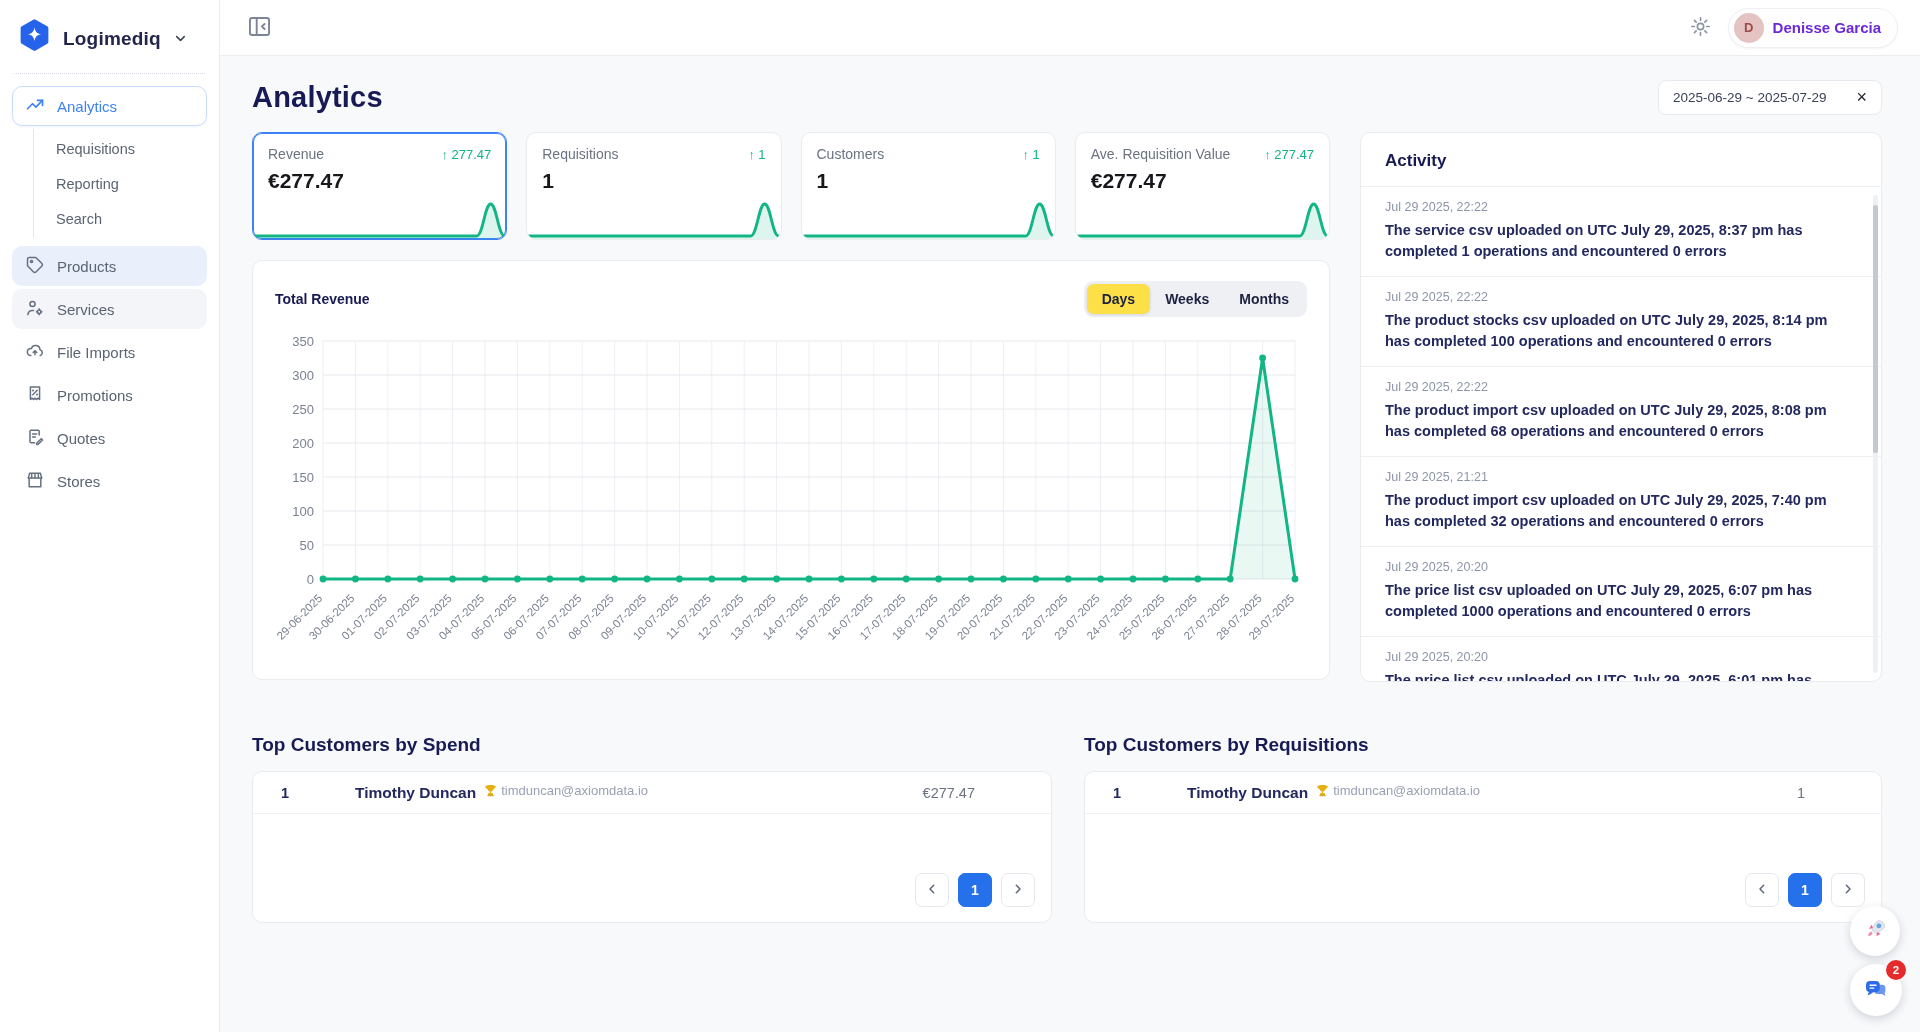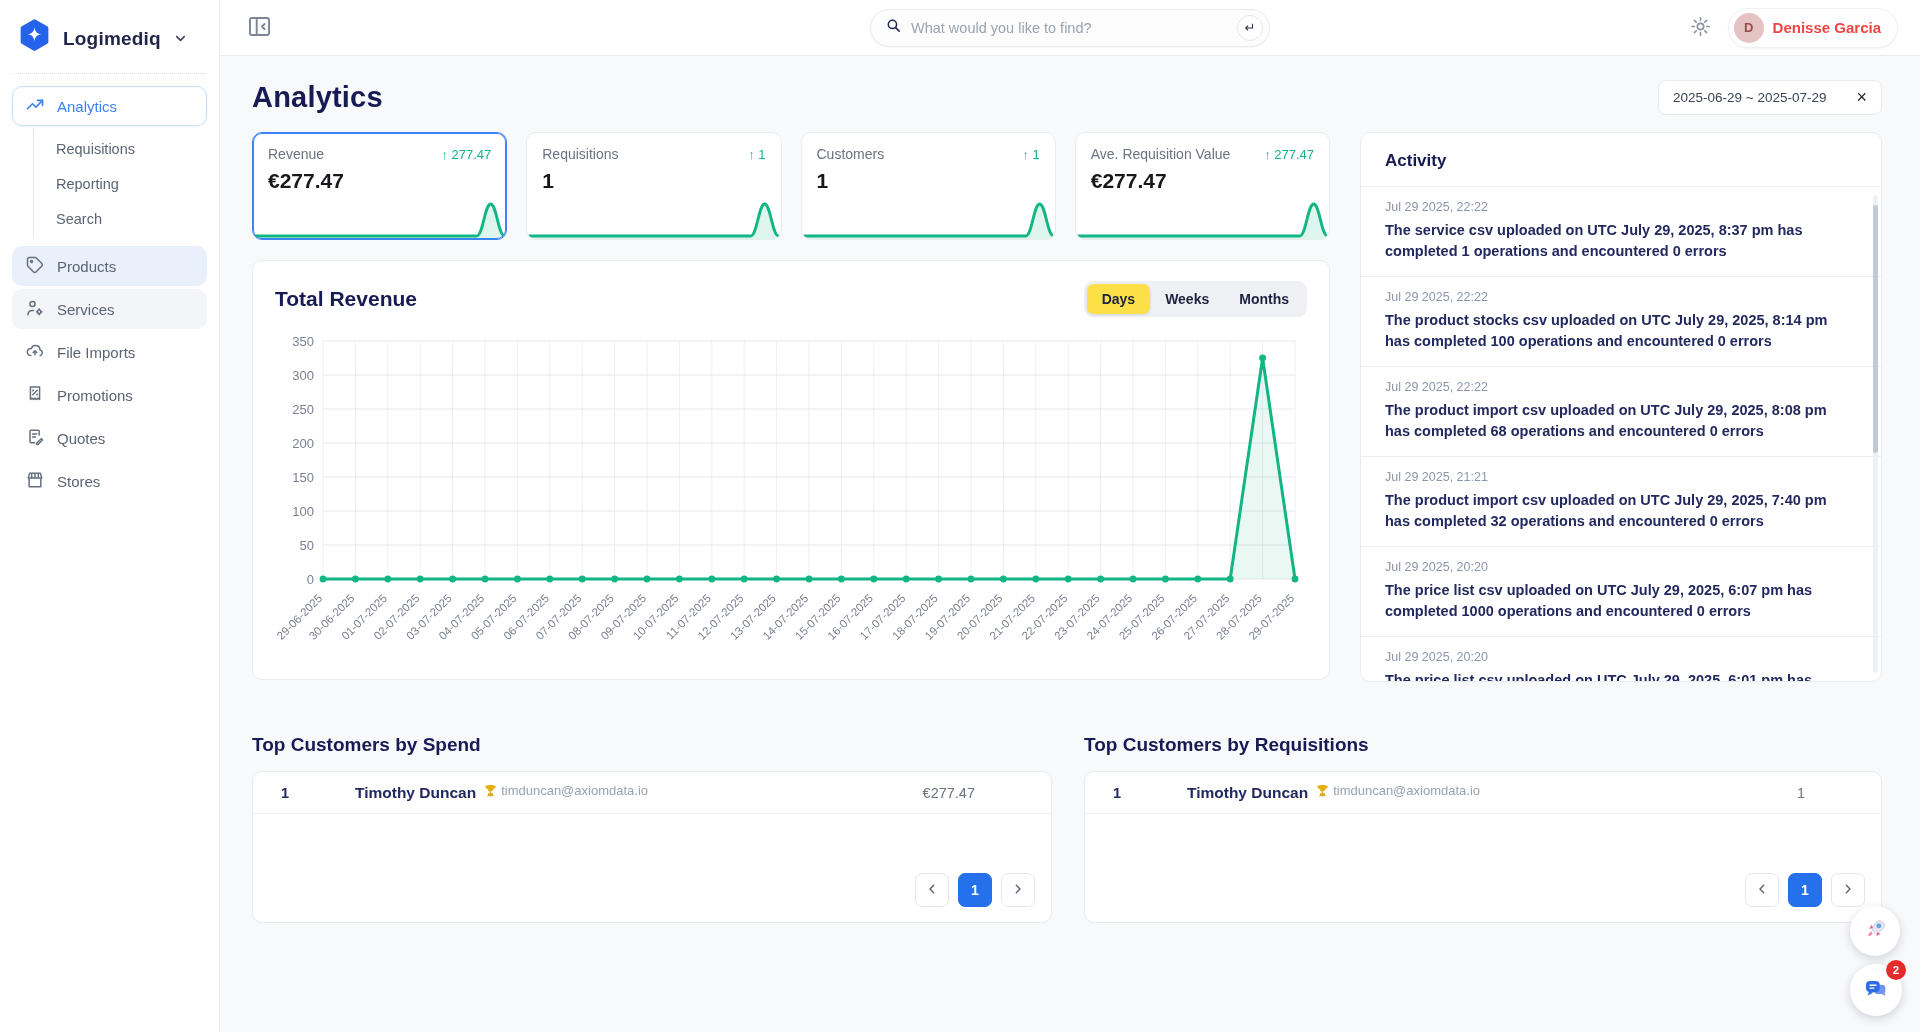--- a/index.html
+++ b/index.html
@@ -34,21 +34,21 @@
                      font-family:"Liberation Sans", sans-serif; margin-left:9px; }
   .searchbox input::placeholder { color:#9aa3b2; }
   .enter-btn { width:26px; height:26px; border-radius:50%; border:1px solid #e2e6ec; background:#fff; color:#2a3150;
                font-size:13px; line-height:1; cursor:pointer; }
   .top-right { margin-left:auto; display:flex; align-items:center; gap:16px; }
   .gear-btn { background:none; border:none; cursor:pointer; display:flex; }
   .user-pill { display:flex; align-items:center; gap:9px; border:1px solid #eef0f3; background:#fefefe;
                border-radius:999px; padding:4px 16px 4px 5px; cursor:pointer; box-shadow:0 1px 2px rgba(20,30,60,.04); }
   .avatar { width:30px; height:30px; border-radius:50%; background:#e5c3c3; color:#9c4a4a; font-weight:700;
             font-size:13px; display:flex; align-items:center; justify-content:center; }
-  .user-name { font-size:15px; font-weight:700; color:#ef4444; }
+  .user-name { font-size:15px; font-weight:700; color:#6d28d9; }
 
   
   .content { flex:1; background:#f8f9fb; padding:24px 38px 0 32px; position:relative; }
   .content-head { display:flex; align-items:center; justify-content:space-between; margin-bottom:17px; }
   .page-title { font-size:29px; font-weight:800; color:#171a53; letter-spacing:.2px; }
   .date-chip { display:flex; align-items:center; background:#fff; border:1px solid #e7eaef; border-radius:8px;
                padding:9px 14px; font-size:13.5px; color:#3c4257; cursor:pointer; }
   .date-chip .close-x { margin-left:30px; font-size:18px; line-height:13px; color:#20242e; background:none; border:none; cursor:pointer; }
 
   .mid { display:flex; gap:30px; }
@@ -62,21 +62,21 @@
   .stat-card.selected { border-color:#3d82f6; box-shadow:0 0 0 1px #3d82f6 inset; }
   .stat-top { display:flex; justify-content:space-between; align-items:baseline; }
   .stat-label { font-size:14px; color:#6b7280; }
   .stat-delta { font-size:13px; color:#12b584; white-space:nowrap; }
   .stat-value { font-size:21px; font-weight:800; color:#17181c; margin-top:7px; }
   .spark { position:absolute; left:-1px; right:-1px; bottom:-1px; height:42px; width:calc(100% + 2px); }
 
   
   .revenue-card { margin-top:20px; height:420px; padding:20px 22px; }
   .rev-head { display:flex; align-items:center; justify-content:space-between; }
-  .rev-title { font-size:21px; font-weight:800; color:#171a53; }
+  .rev-title { font-size:14px; font-weight:800; color:#171a53; }
   .tabs { background:#eef0f4; border-radius:9px; padding:3px; display:flex; }
   .tab { border:none; background:transparent; font-family:"Liberation Sans", sans-serif; font-size:14px; font-weight:700;
          color:#1c2140; padding:7px 15px; border-radius:7px; cursor:pointer; }
   .tab.active { background:#fde047; box-shadow:0 1px 3px rgba(20,30,60,.12); }
   .chart-wrap { margin-top:10px; }
 
   
   .activity-card { width:522px; flex:0 0 522px; height:550px; overflow:hidden; position:relative; }
   .activity-head { padding:18px 24px 15px 24px; border-bottom:1px solid #edf0f3; font-size:17px; font-weight:800; color:#171a53; }
   .activity-item { padding:13px 30px 14px 24px; border-bottom:1px solid #edf0f3; }
@@ -201,30 +201,20 @@
       <button class="collapse-btn">
         <span>
           <svg viewBox="0 0 24 24" width="27" height="27" fill="none" stroke="#7c8596" stroke-width="1.7" stroke-linecap="round" stroke-linejoin="round">
             <rect x="3.5" y="4.5" width="17" height="15" rx="2"></rect>
               <line x1="9.5" y1="4.5" x2="9.5" y2="19.5"></line>
               <path d="M16.5 9.8 14.2 12l2.3 2.2"></path>
           </svg>
         </span>
       </button>
 
-      <div class="searchbox">
-        <span>
-          <svg viewBox="0 0 24 24" width="17" height="17" fill="none" stroke="#232a54" stroke-width="2.2" stroke-linecap="round">
-              <circle cx="10.5" cy="10.5" r="5.8"></circle>
-              <line x1="15" y1="15" x2="20" y2="20"></line>
-            </svg>
-        </span>
-        <input type="text" value="" placeholder="What would you like to find?" style="">
-        <button class="enter-btn"><span>↵</span></button>
-      </div>
 
       <div class="top-right">
         <button class="gear-btn">
           <span>
             <svg viewBox="0 0 24 24" width="23" height="23" fill="none" stroke="#8b93a2" stroke-width="1.7" stroke-linecap="round">
               <circle cx="12" cy="12" r="3.3"></circle>
               <path d="M12 3v2.6M12 18.4V21M3 12h2.6M18.4 12H21M5.6 5.6l1.9 1.9M16.5 16.5l1.9 1.9M18.4 5.6l-1.9 1.9M7.5 16.5l-1.9 1.9"></path>
             </svg>
           </span>
         </button>

